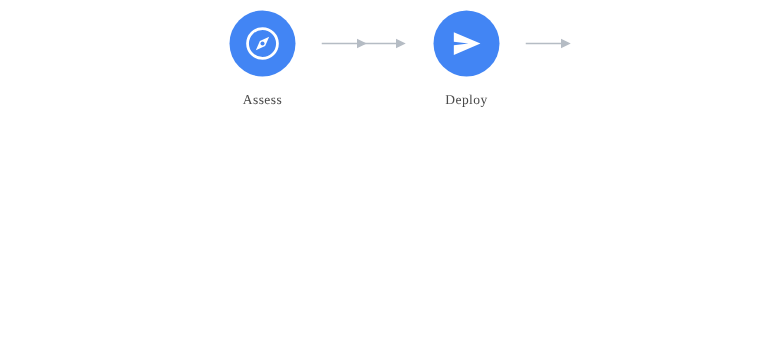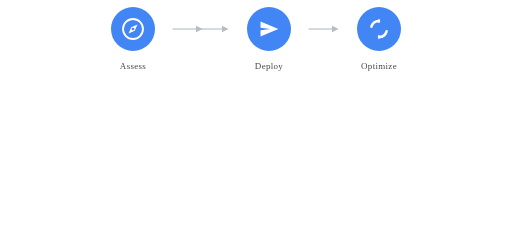--- a/index.html
+++ b/index.html
@@ -121,27 +121,14 @@
 
   <div class="connector">
     <span>
       <svg width="32" height="10" viewBox="0 0 32 10" aria-hidden="true">
         <line x1="0.5" y1="5" x2="25" y2="5" stroke="#b5bcc4" stroke-width="1.1"></line>
         <path d="M24 1.8 L30.5 5 L24 8.2 Z" fill="#b5bcc4"></path>
       </svg>
     </span>
   </div>
 
-  <div class="step">
-    <div class="step-circle">
-      <span>
-        <svg width="26" height="26" viewBox="0 0 24 24" aria-hidden="true">
-          <path d="M12 4.6 A7.4 7.4 0 0 0 5.0 9.9" fill="none" stroke="#ffffff" stroke-width="2.3" stroke-linecap="round"></path>
-          <path d="M12 19.4 A7.4 7.4 0 0 0 19.0 14.1" fill="none" stroke="#ffffff" stroke-width="2.3" stroke-linecap="round"></path>
-          <path d="M12.6 2.6 L12.6 6.6 L8.9 4.6 Z" fill="#ffffff"></path>
-          <path d="M11.4 21.4 L11.4 17.4 L15.1 19.4 Z" fill="#ffffff"></path>
-        </svg>
-      </span>
-    </div>
-    <div class="step-label">Optimize</div>
-  </div>
 
 </div>
 
 </body></html>

